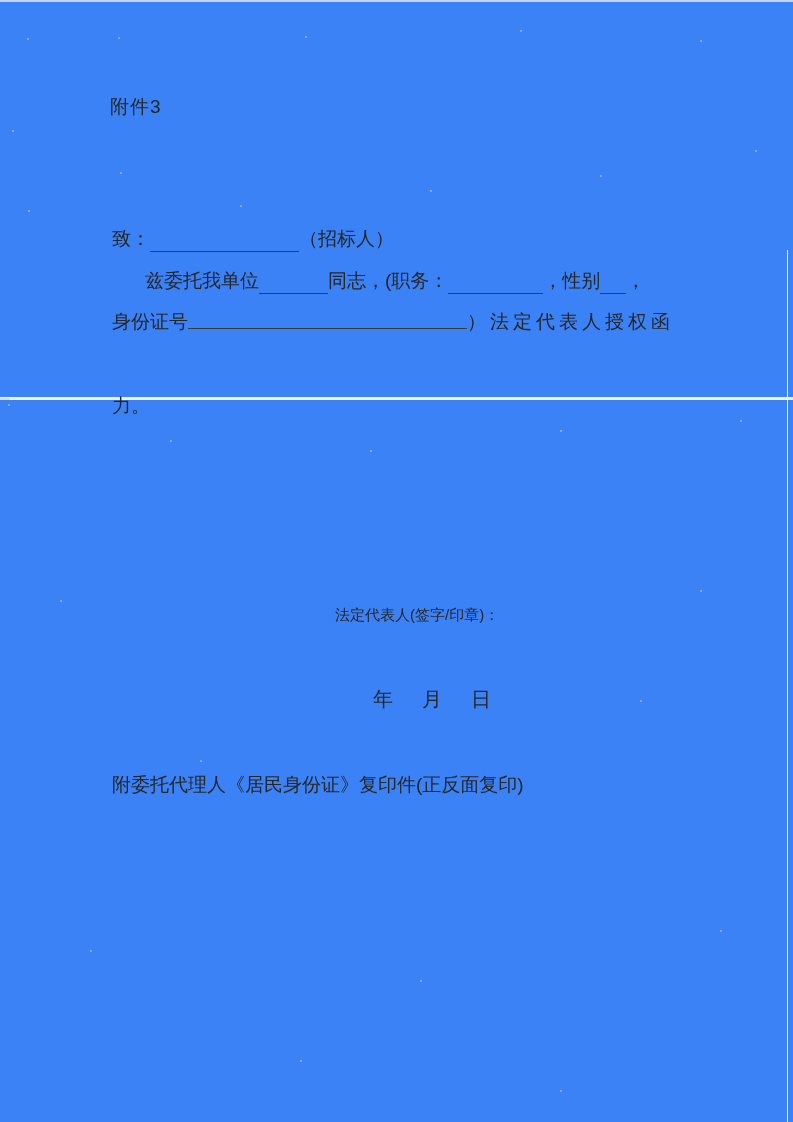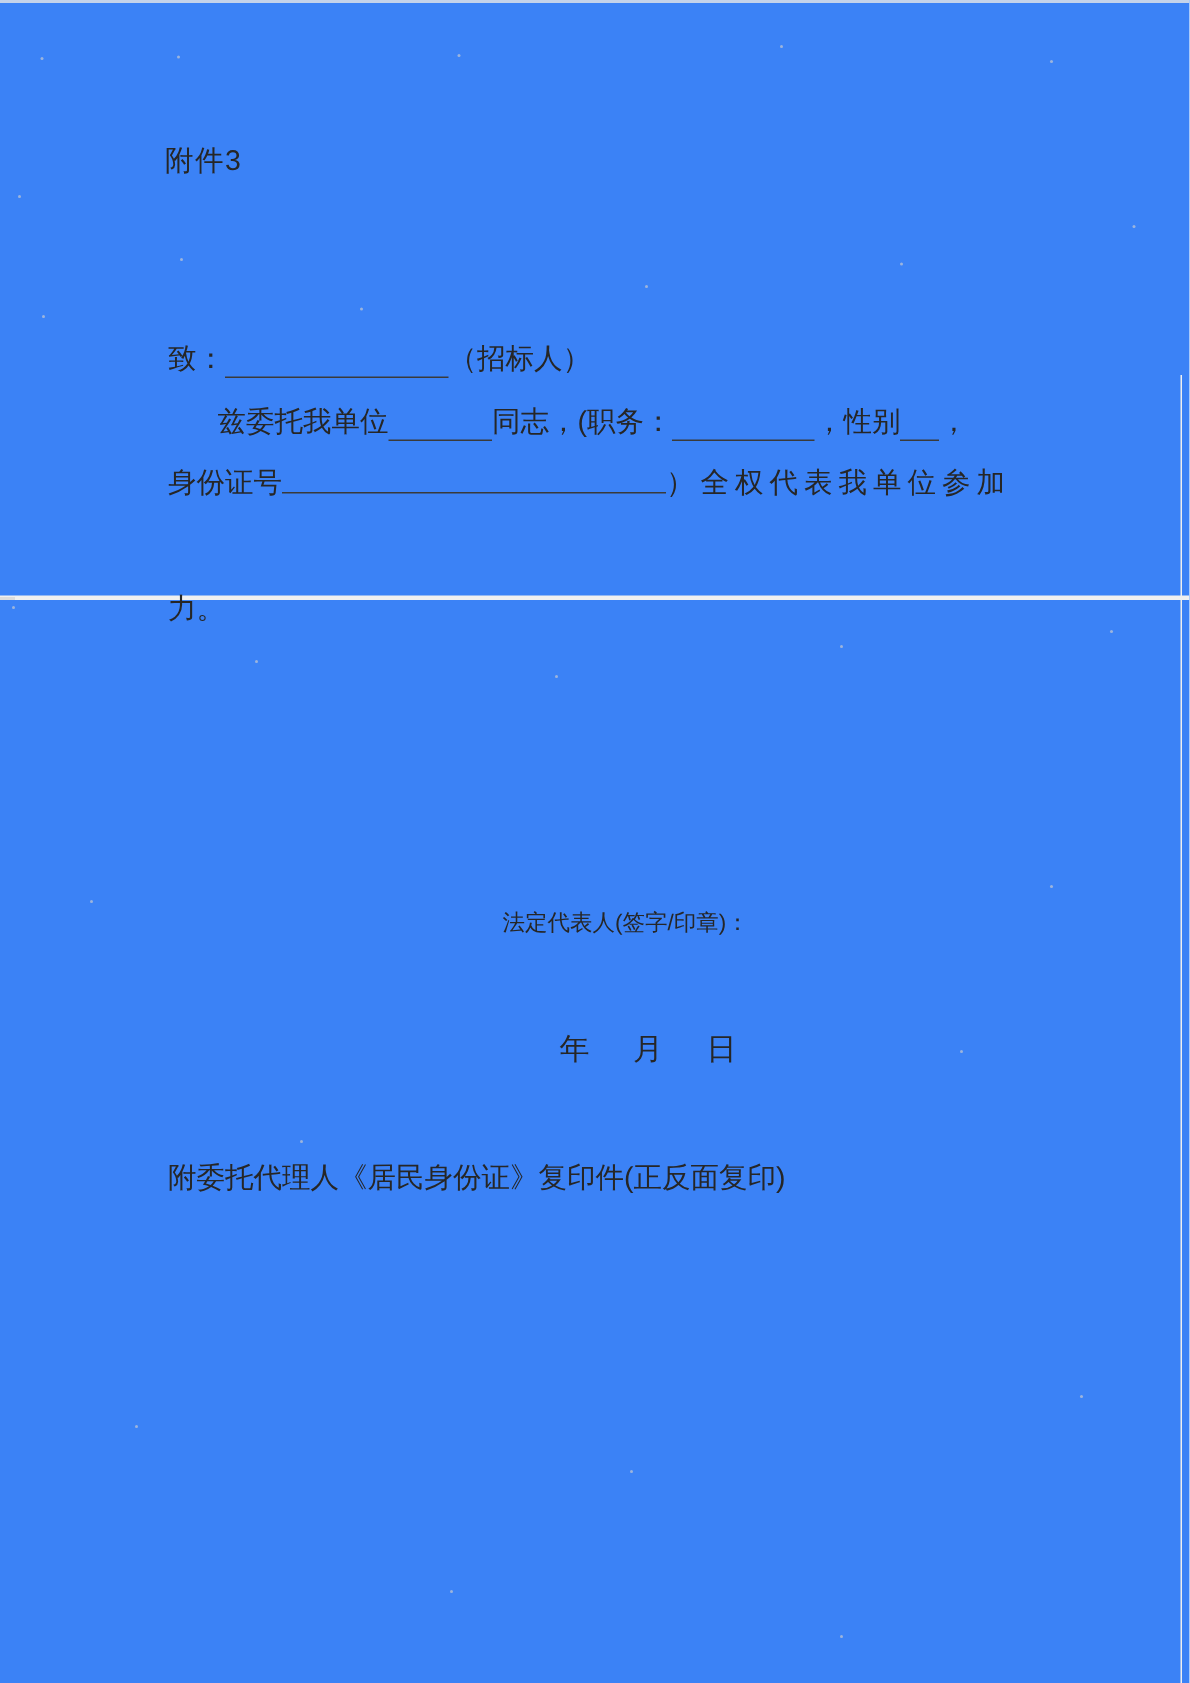--- a/index.html
+++ b/index.html
@@ -120,21 +120,21 @@
     <span>致：</span><span class="blank w149"></span><span>（招标人）</span>
   </div>
 
   <div class="line line-entrust">
     <span>兹委托我单位</span><span class="blank w69"></span><span>同志，(职务：</span><span class="blank w95"></span><span>，性别</span><span class="blank w26"></span><span>，</span>
   </div>
 
   <div class="line line-id">
     <span>身份证号</span>
       <span class="flexfill"></span>
-      <span class="spread">）全权代表我单位参加</span>
+      <span class="spread">）法定代表人授权函</span>
   </div>
 
 
   <div class="line line-end">力。</div>
 
 
   <div class="line sig-legal">法定代表人(签字/印章)：</div>
 
   <div class="line sig-date">
     <span class="gap">年</span><span class="gap">月</span><span>日</span>

